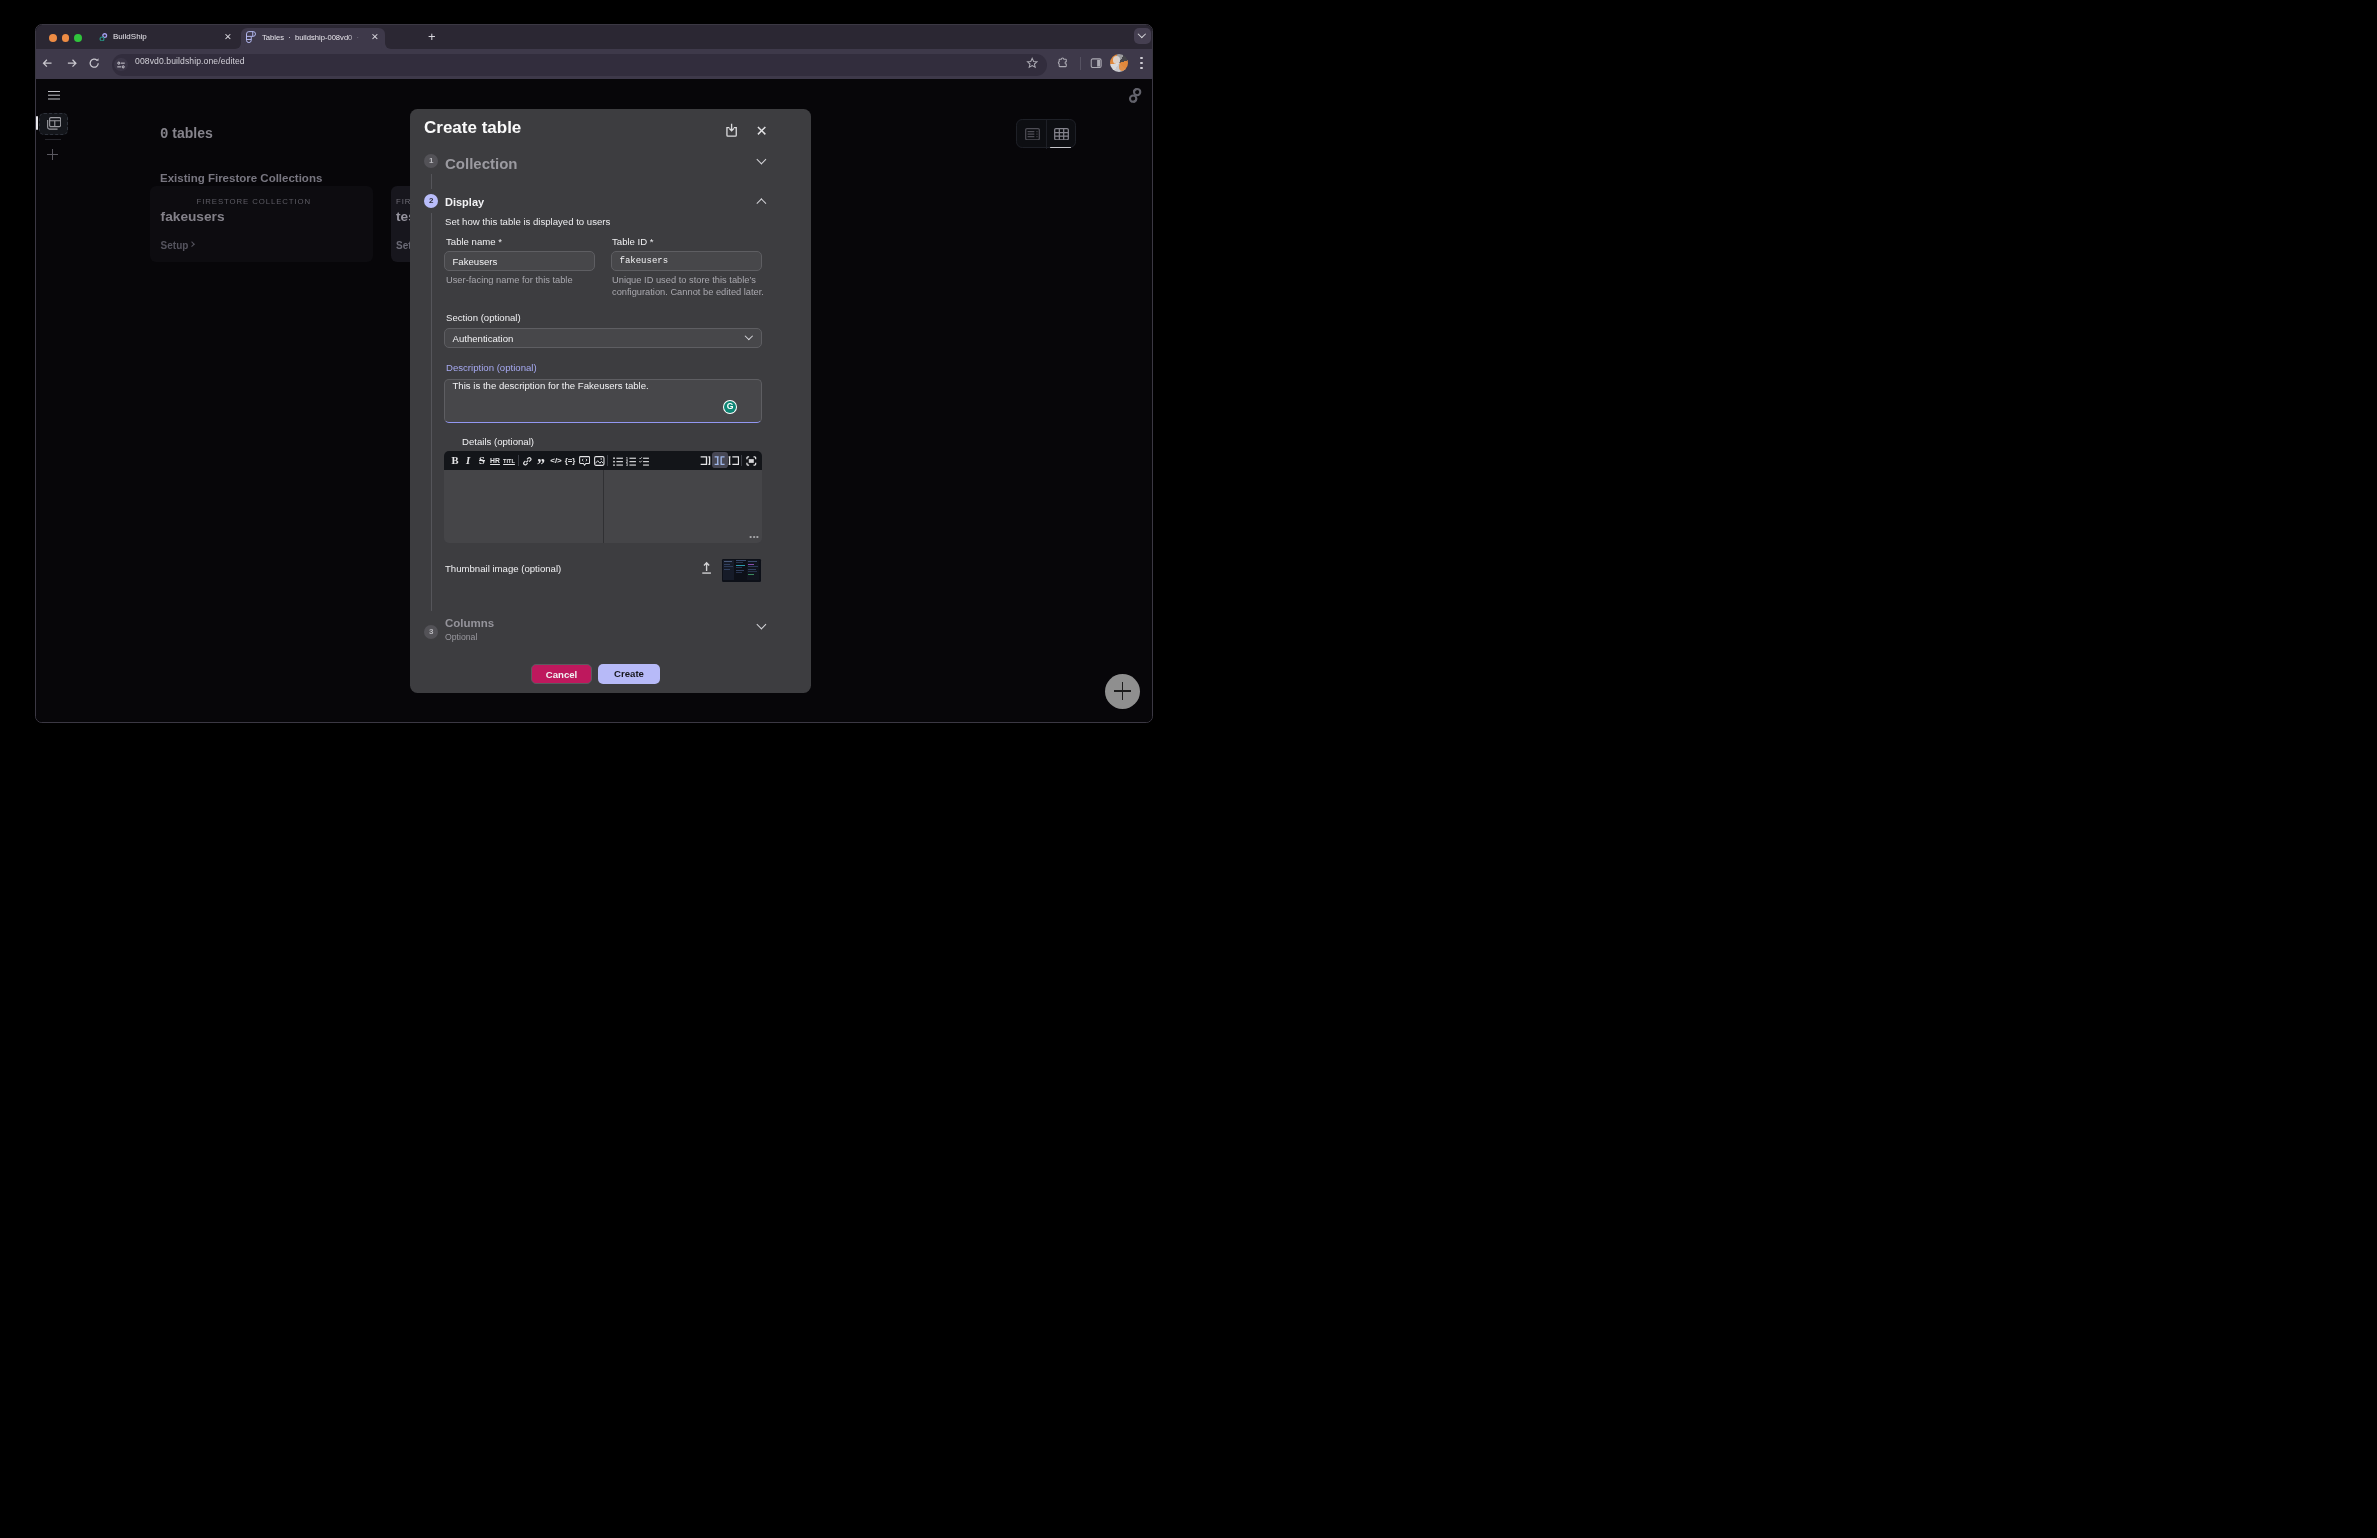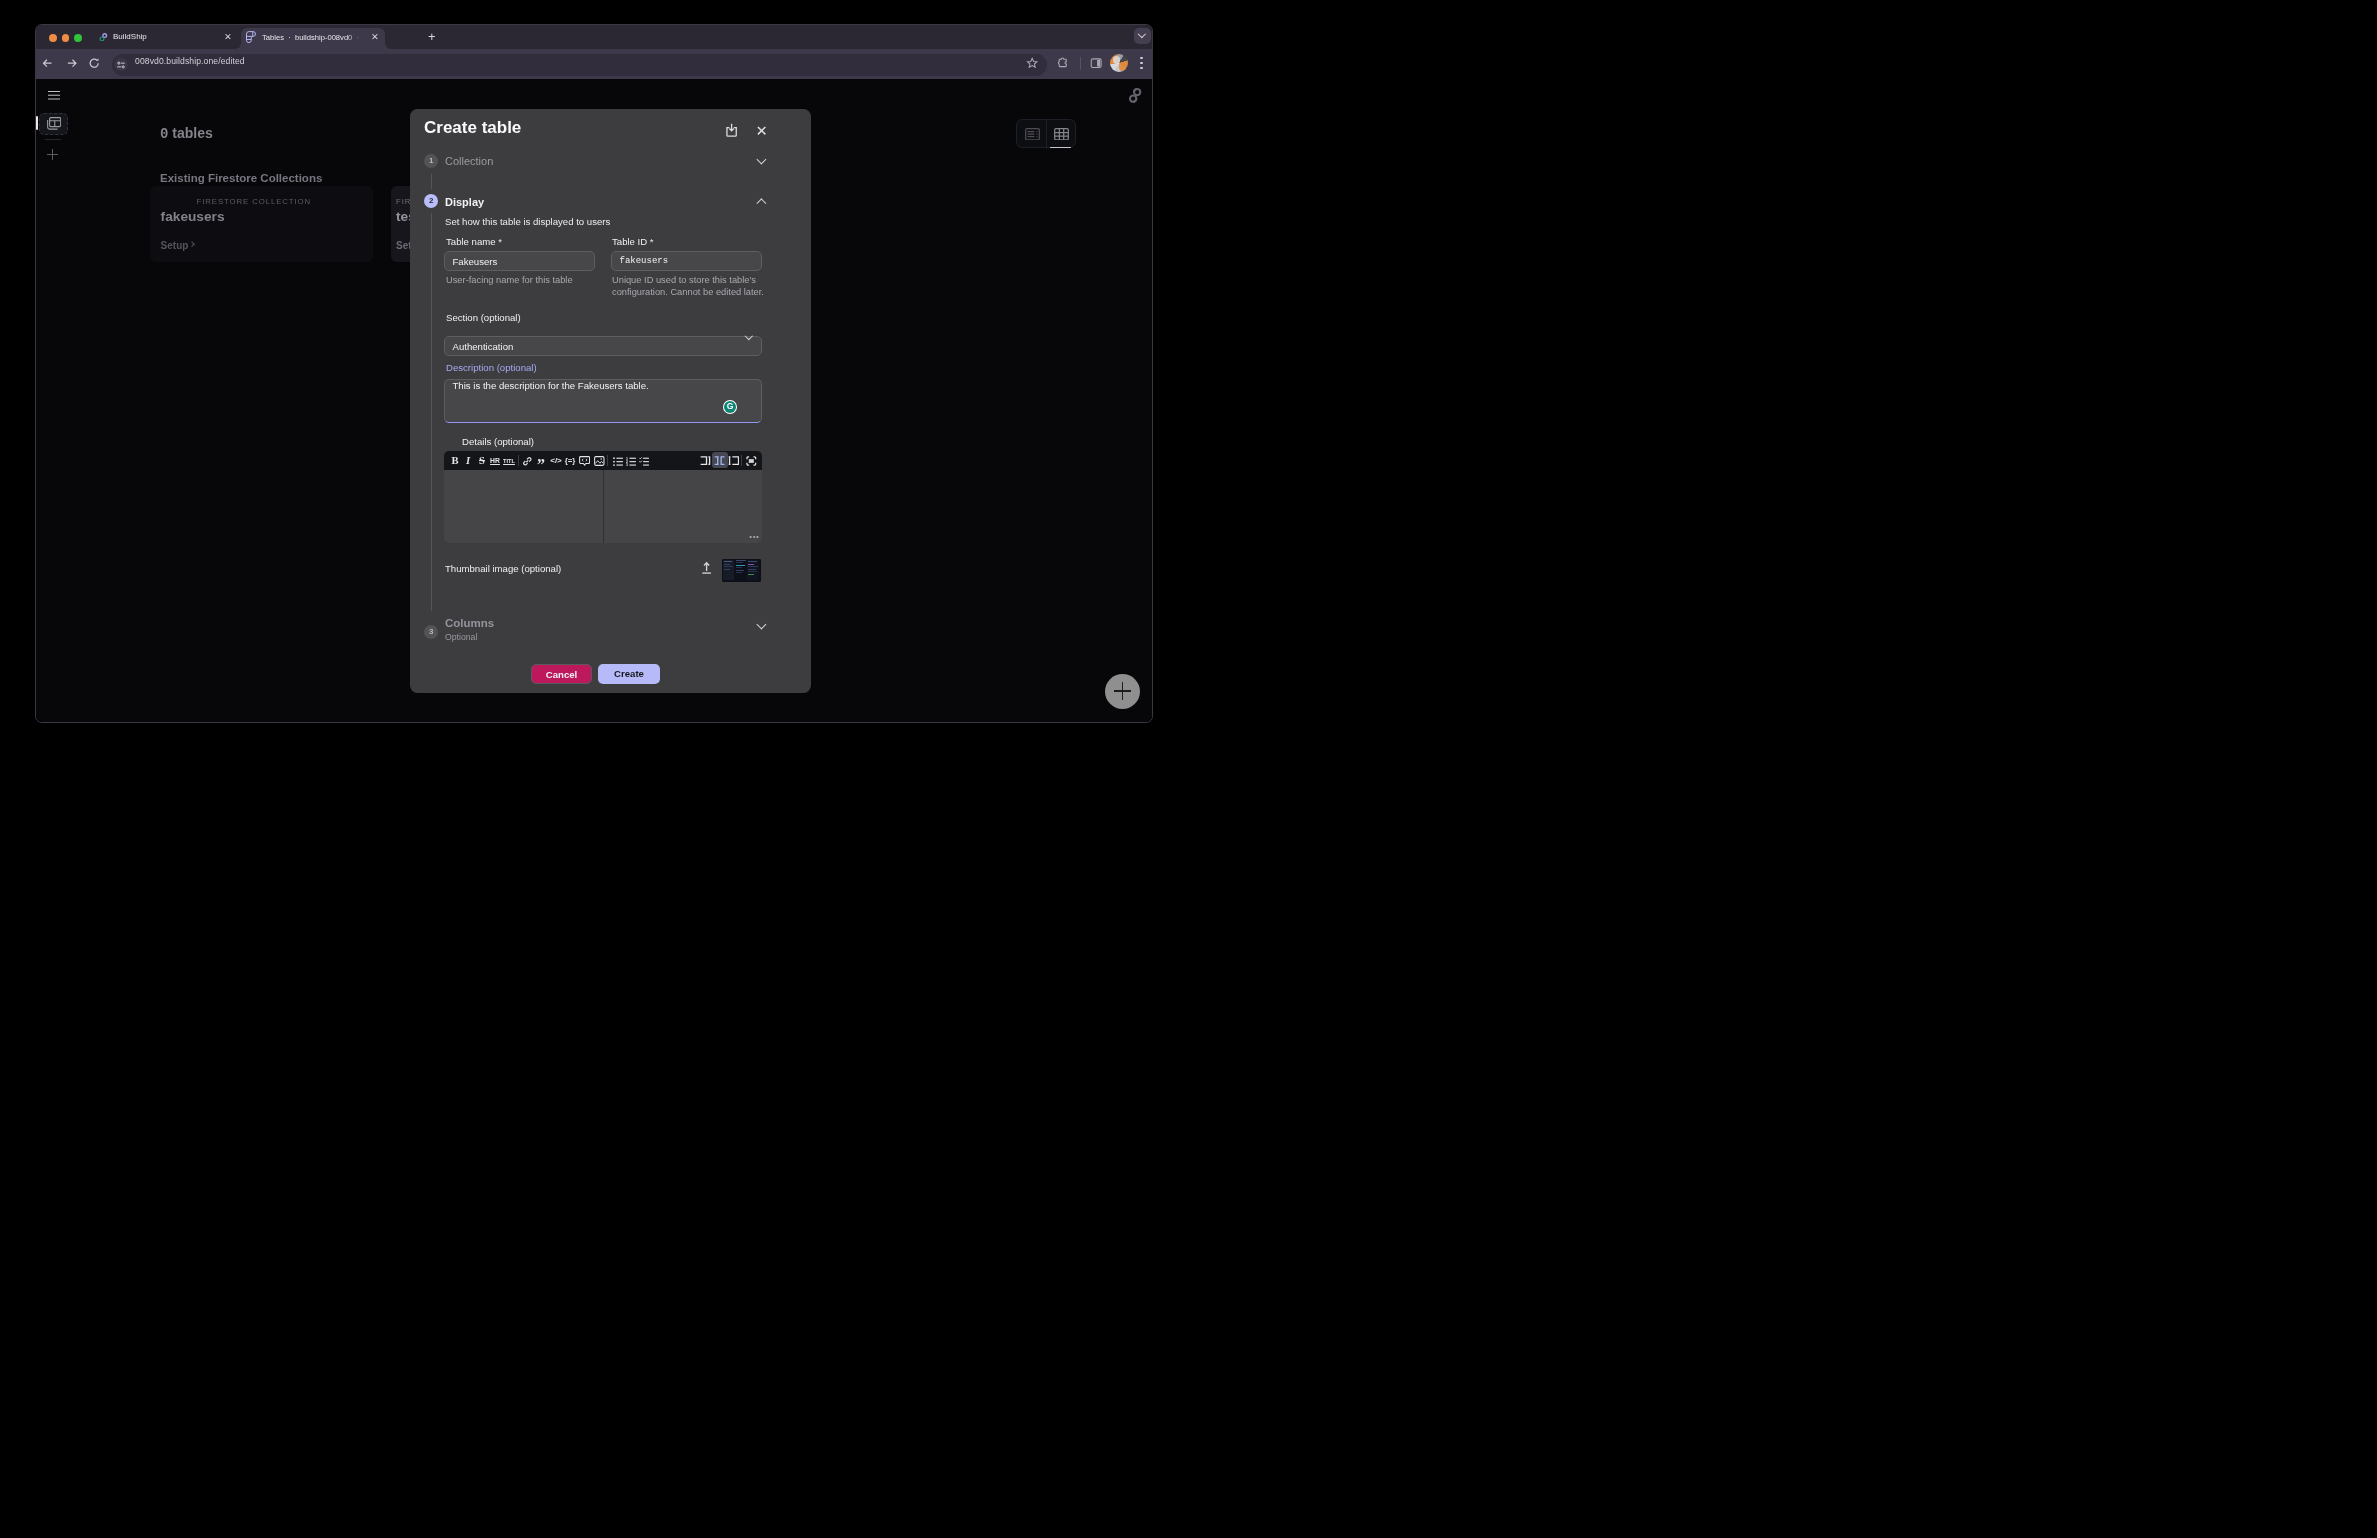--- a/index.html
+++ b/index.html
@@ -200,39 +200,39 @@
 
       <svg class="abs" style="left:316px; top:14.3px;" width="11.2" height="13.7" viewBox="0 0 18 22">
         <path d="M5.5 7.5 h-4 v12 a1.5 1.5 0 0 0 1.5 1.5 h12 a1.5 1.5 0 0 0 1.5 -1.5 v-12 h-4" fill="none" stroke="#dcdcde" stroke-width="2.1"></path>
         <path d="M9 1 v11 M5.4 8.8 l3.6 3.8 3.6 -3.8" fill="none" stroke="#dcdcde" stroke-width="2.1"></path>
       </svg>
       <svg class="abs" style="left:347px; top:17px;" width="9.3" height="9.3" viewBox="0 0 15 15">
         <path d="M1.5 1.5 L13.5 13.5 M13.5 1.5 L1.5 13.5" stroke="#e2e2e4" stroke-width="2.4"></path>
       </svg>
 
       <div class="stepc" style="top:45px; background:#535257; color:#b9b8bd;">1</div>
-      <div class="abs" style="left:35px; top:46px; font-size:11px; font-weight:normal; color:#9b9aa0;">Collection</div>
+      <div class="abs" style="left:35px; top:46px; font-size:15px; font-weight:bold; color:#9b9aa0;">Collection</div>
       <div class="chev down" style="left:348px; top:47px;"></div>
       <div class="abs" style="left:20.5px; top:65px; width:0.9px; height:15.5px; background:#55555a;"></div>
 
       <div class="stepc" style="top:85px; background:#b9bdfa; color:#2a2a33;">2</div>
       <div class="abs" style="left:35px; top:87px; font-size:11px; font-weight:bold; color:#f2f2f4;">Display</div>
       <div class="chev up" style="left:348px; top:91px;"></div>
       <div class="abs" style="left:35px; top:107px; font-size:9.6px; color:#ededef;">Set how this table is displayed to users</div>
       <div class="abs" style="left:20.5px; top:104px; width:0.9px; height:398px; background:#55555a;"></div>
 
       <div class="mlabel" style="left:36px; top:127px;">Table name *</div>
       <div class="mlabel" style="left:202px; top:127px;">Table ID *</div>
       <div class="minput" style="left:34px; top:142px; width:151px;">Fakeusers</div>
       <div class="minput" style="left:201px; top:142px; width:151px; font-family:'Liberation Mono',monospace; font-size:9px;">fakeusers</div>
       <div class="helper" style="left:36px; top:165px;">User-facing name for this table</div>
       <div class="helper" style="left:202px; top:165px;">Unique ID used to store this table’s<br>configuration. Cannot be edited later.</div>
 
       <div class="mlabel" style="left:36px; top:203px;">Section (optional)</div>
-      <div class="minput" style="left:34px; top:219px; width:318px;margin-top:8px;">Authentication</div>
+      <div class="minput" style="left:34px; top:219px; width:318px;">Authentication</div>
       <div class="chev down" style="left:336px; top:224px; width:5.6px; height:5.6px;"></div>
 
       <div class="mlabel" style="left:36px; top:253px; color:#a6a9f1;">Description (optional)</div>
       <div class="minput" style="left:34px; top:270px; width:318px; height:44px; border-bottom:1.6px solid #9297f2; line-height:12.4px; ">This is the description for the Fakeusers table.</div>
       <div class="abs" style="left:313px; top:291px; width:14.3px; height:14.3px; border-radius:50%; background:#fff;">
         <div class="abs" style="left:1.1px; top:1.1px; width:12px; height:12px; border-radius:50%; background:#0e8574; color:#fff; font-size:8.7px; font-weight:bold; text-align:center; line-height:11.8px;">G</div>
       </div>
 
       <div class="mlabel" style="left:52px; top:327px;">Details (optional)</div>
       <div class="abs" style="left:34px; top:342px; width:318px; height:19.6px; background:#131519; border-radius:5px 5px 0 0;"></div>

